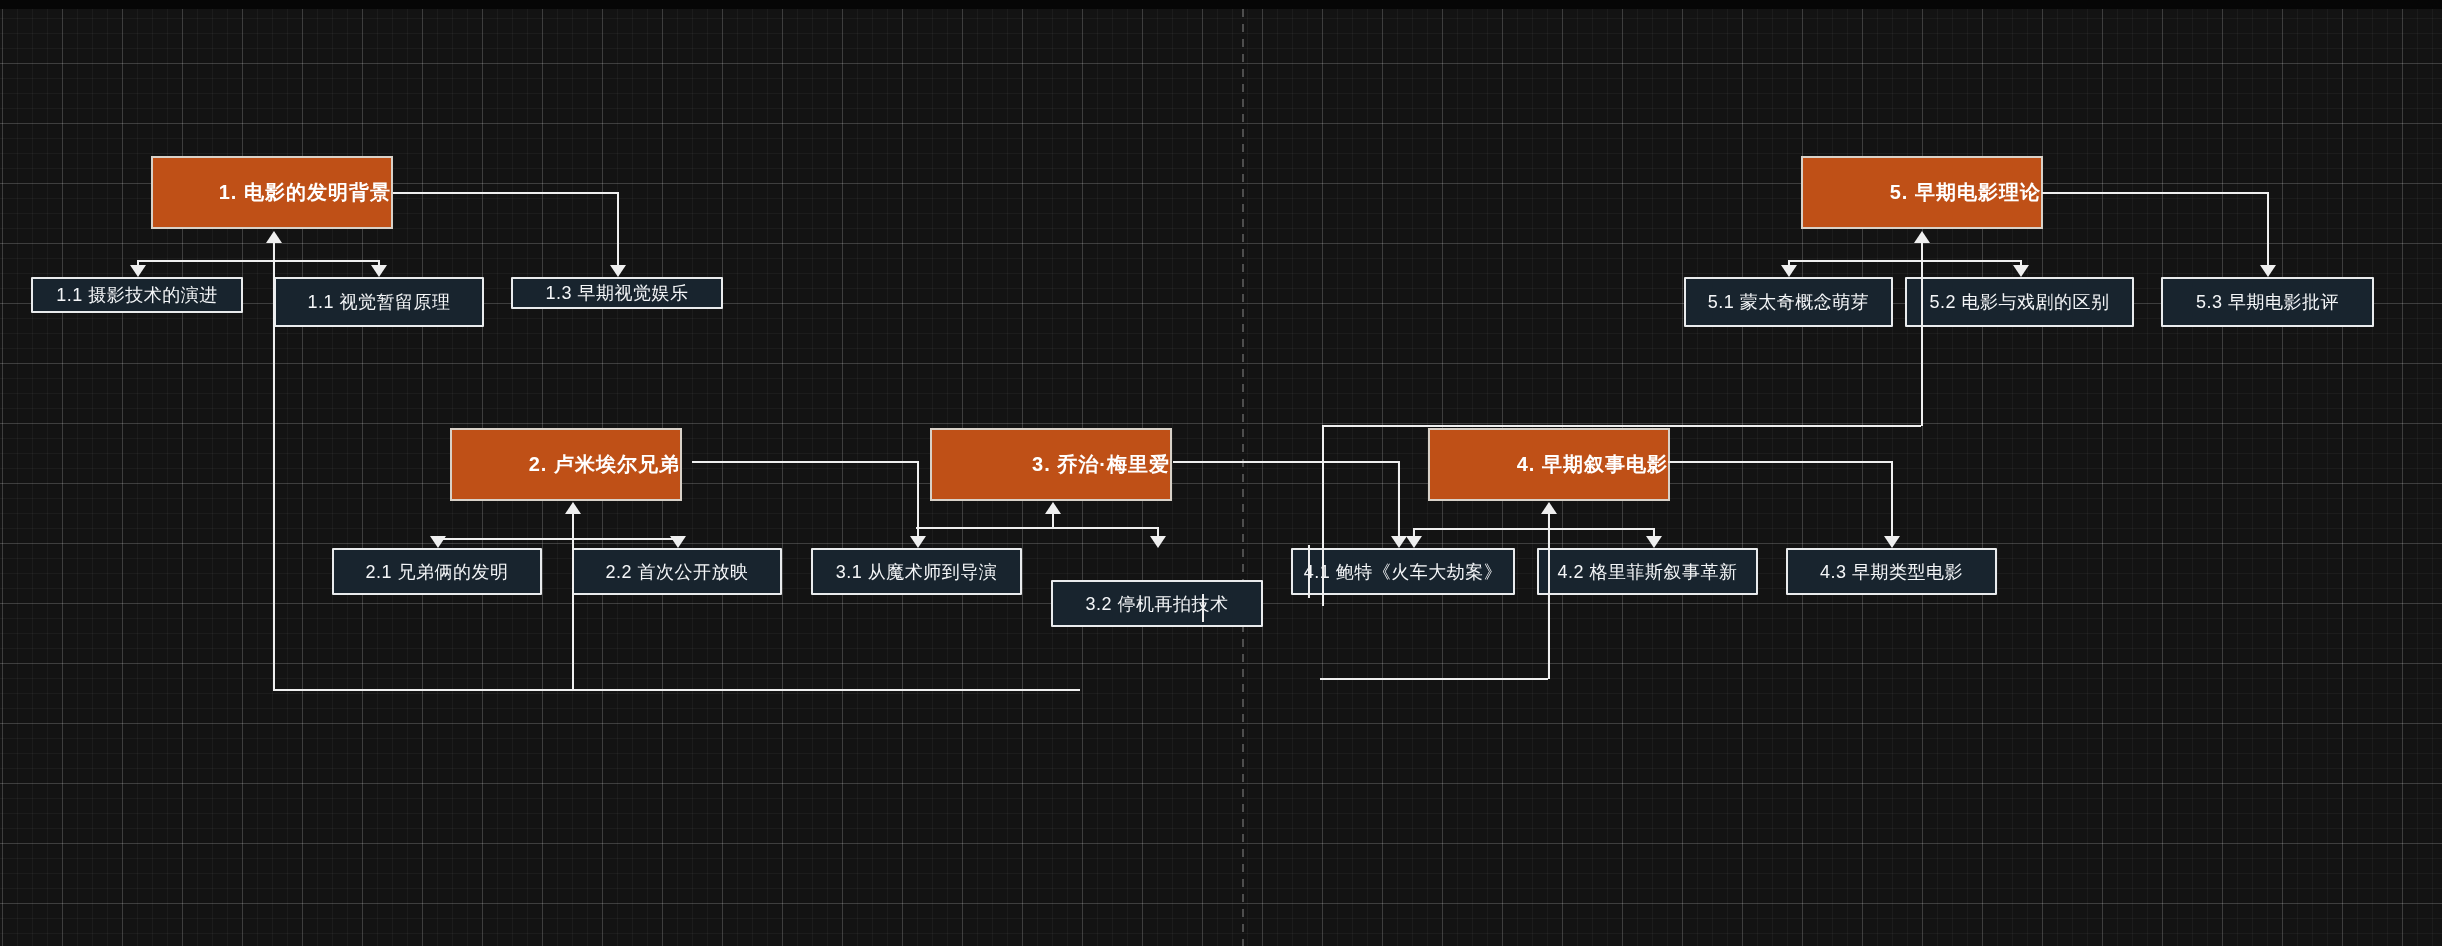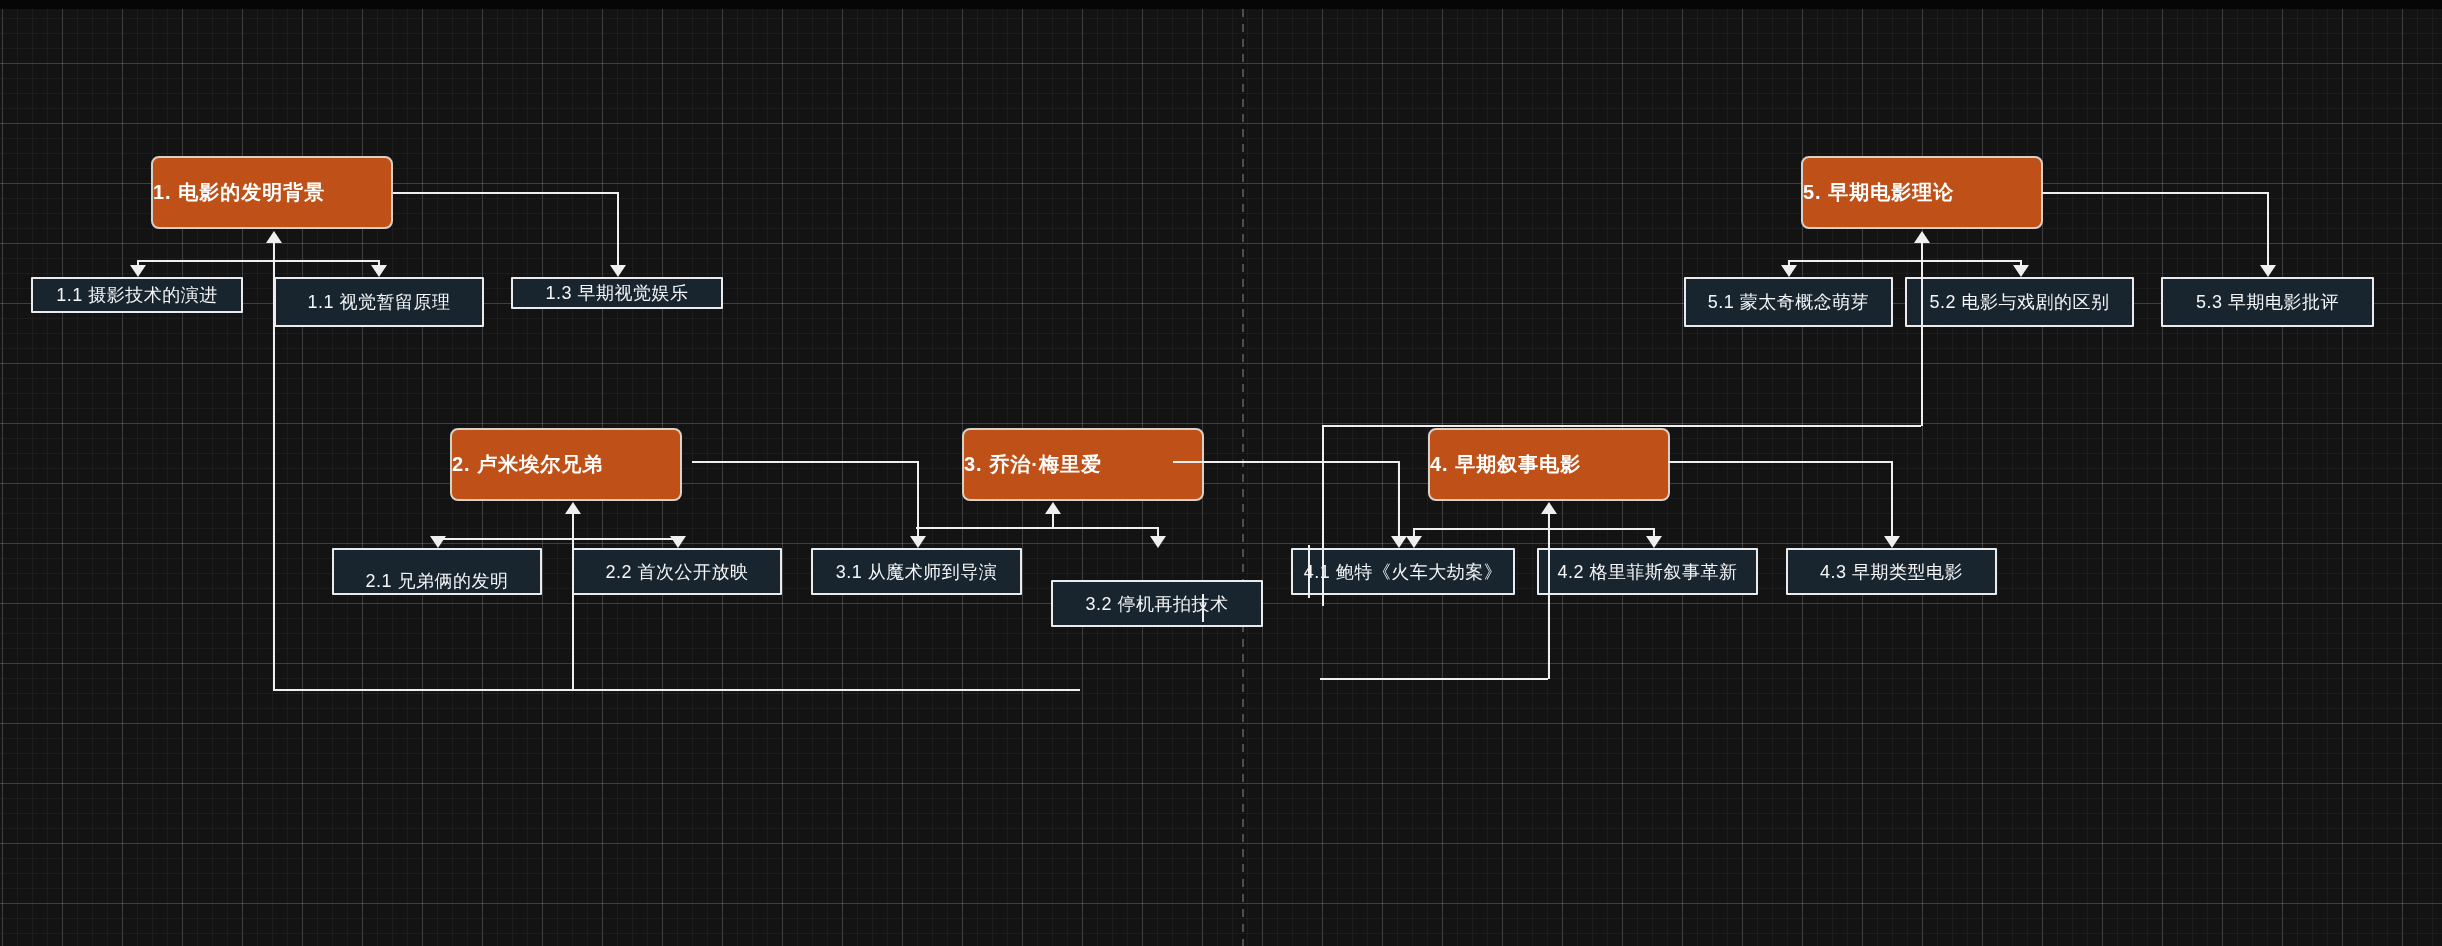--- a/index.html
+++ b/index.html
@@ -9,22 +9,22 @@
       linear-gradient(rgba(255,255,255,0.15) 1px, transparent 1px),
       linear-gradient(90deg, rgba(255,255,255,0.15) 1px, transparent 1px),
       linear-gradient(rgba(255,255,255,0.04) 1px, transparent 1px),
       linear-gradient(90deg, rgba(255,255,255,0.04) 1px, transparent 1px);
     background-size:60px 60px,60px 60px,15px 15px,15px 15px;
     background-position:2px 3px,2px 3px,2px 3px,2px 3px;
     font-family:"Liberation Sans","DejaVu Sans",sans-serif;}
   #topstrip{position:absolute;left:0;top:0;width:100%;height:9px;background:#060606;z-index:6;}
   #divider{position:absolute;top:9px;width:2px;height:937px;z-index:1;
     background-image:repeating-linear-gradient(to bottom,#4e4e4e 0,#4e4e4e 8px,transparent 8px,transparent 15px);}
-  .mnode{position:absolute;box-sizing:border-box;border:2px solid #d8d1c8;border-radius:8px;
-    display:flex;align-items:center;justify-content:flex-start;z-index:2;cursor:pointer;}
+  .mnode{position:absolute;box-sizing:border-box;border:2px solid #d8d1c8;border-radius:0;
+    display:flex;align-items:center;justify-content:flex-end;z-index:2;cursor:pointer;}
   .mnode .lbl{color:#ffffff;font-size:20px;font-weight:bold;letter-spacing:1px;white-space:nowrap;}
   .snode{position:absolute;box-sizing:border-box;border:2px solid #e9ebed;border-radius:1px;
     display:flex;align-items:center;justify-content:center;z-index:2;cursor:pointer;}
   .snode .lbl{color:#f4f6f8;font-size:18px;font-weight:500;letter-spacing:0.5px;white-space:nowrap;}
   .seg{position:absolute;background:#efefef;z-index:4;}
   .arr{position:absolute;width:0;height:0;z-index:4;}
   .arr.d{border-left:8px solid transparent;border-right:8px solid transparent;border-top:12px solid #efefef;}
   .arr.u{border-left:8px solid transparent;border-right:8px solid transparent;border-bottom:12px solid #efefef;}
   #root-ellipse{position:absolute;border-radius:50%;box-sizing:border-box;border:3px solid #ffffff;
     display:flex;align-items:center;justify-content:center;text-align:center;z-index:5;cursor:pointer;}
@@ -37,39 +37,39 @@
 <div id="stage">
   <div id="topstrip"></div>
   <div id="divider" style="left:1242px;"></div>
   <div id="nodes-layer">
       <div class="mnode" style="left: 151px; top: 156px; width: 242px; height: 73px; background: rgb(191, 80, 23);">
         <span class="lbl">1. 电影的发明背景</span>
       </div>
       <div class="mnode" style="left: 450px; top: 428px; width: 232px; height: 73px; background: rgb(191, 80, 23);">
         <span class="lbl">2. 卢米埃尔兄弟</span>
       </div>
-      <div class="mnode" style="left: 930px; top: 428px; width: 242px; height: 73px; background: rgb(191, 80, 23); margin-left: 32px;">
+      <div class="mnode" style="left: 930px; top: 428px; width: 242px; height: 73px; background: rgb(191, 80, 23);">
         <span class="lbl">3. 乔治·梅里爱</span>
       </div>
       <div class="mnode" style="left: 1428px; top: 428px; width: 242px; height: 73px; background: rgb(191, 80, 23);">
         <span class="lbl">4. 早期叙事电影</span>
       </div>
       <div class="mnode" style="left: 1801px; top: 156px; width: 242px; height: 73px; background: rgb(191, 80, 23);">
         <span class="lbl">5. 早期电影理论</span>
       </div>
       <div class="snode" style="left: 31px; top: 277px; width: 212px; height: 36px; background: rgb(24, 36, 46);">
         <span class="lbl">1.1 摄影技术的演进</span>
       </div>
       <div class="snode" style="left: 274px; top: 277px; width: 210px; height: 50px; background: rgb(24, 36, 46);">
         <span class="lbl">1.1 视觉暂留原理</span>
       </div>
       <div class="snode" style="left: 511px; top: 277px; width: 212px; height: 32px; background: rgb(24, 36, 46);">
         <span class="lbl">1.3 早期视觉娱乐</span>
       </div>
-      <div class="snode" style="left: 332px; top: 548px; width: 210px; height: 47px; background: rgb(24, 36, 46); align-items: flex-end;">
+      <div class="snode" style="left: 332px; top: 548px; width: 210px; height: 47px; background: rgb(24, 36, 46);">
         <span class="lbl">2.1 兄弟俩的发明</span>
       </div>
       <div class="snode" style="left: 572px; top: 548px; width: 210px; height: 47px; background: rgb(24, 36, 46);">
         <span class="lbl">2.2 首次公开放映</span>
       </div>
       <div class="snode" style="left: 811px; top: 548px; width: 211px; height: 47px; background: rgb(24, 36, 46);">
         <span class="lbl">3.1 从魔术师到导演</span>
       </div>
       <div class="snode" style="left: 1051px; top: 548px; width: 212px; height: 47px; background: rgb(24, 36, 46); margin-top: 32px;">
         <span class="lbl">3.2 停机再拍技术</span>

